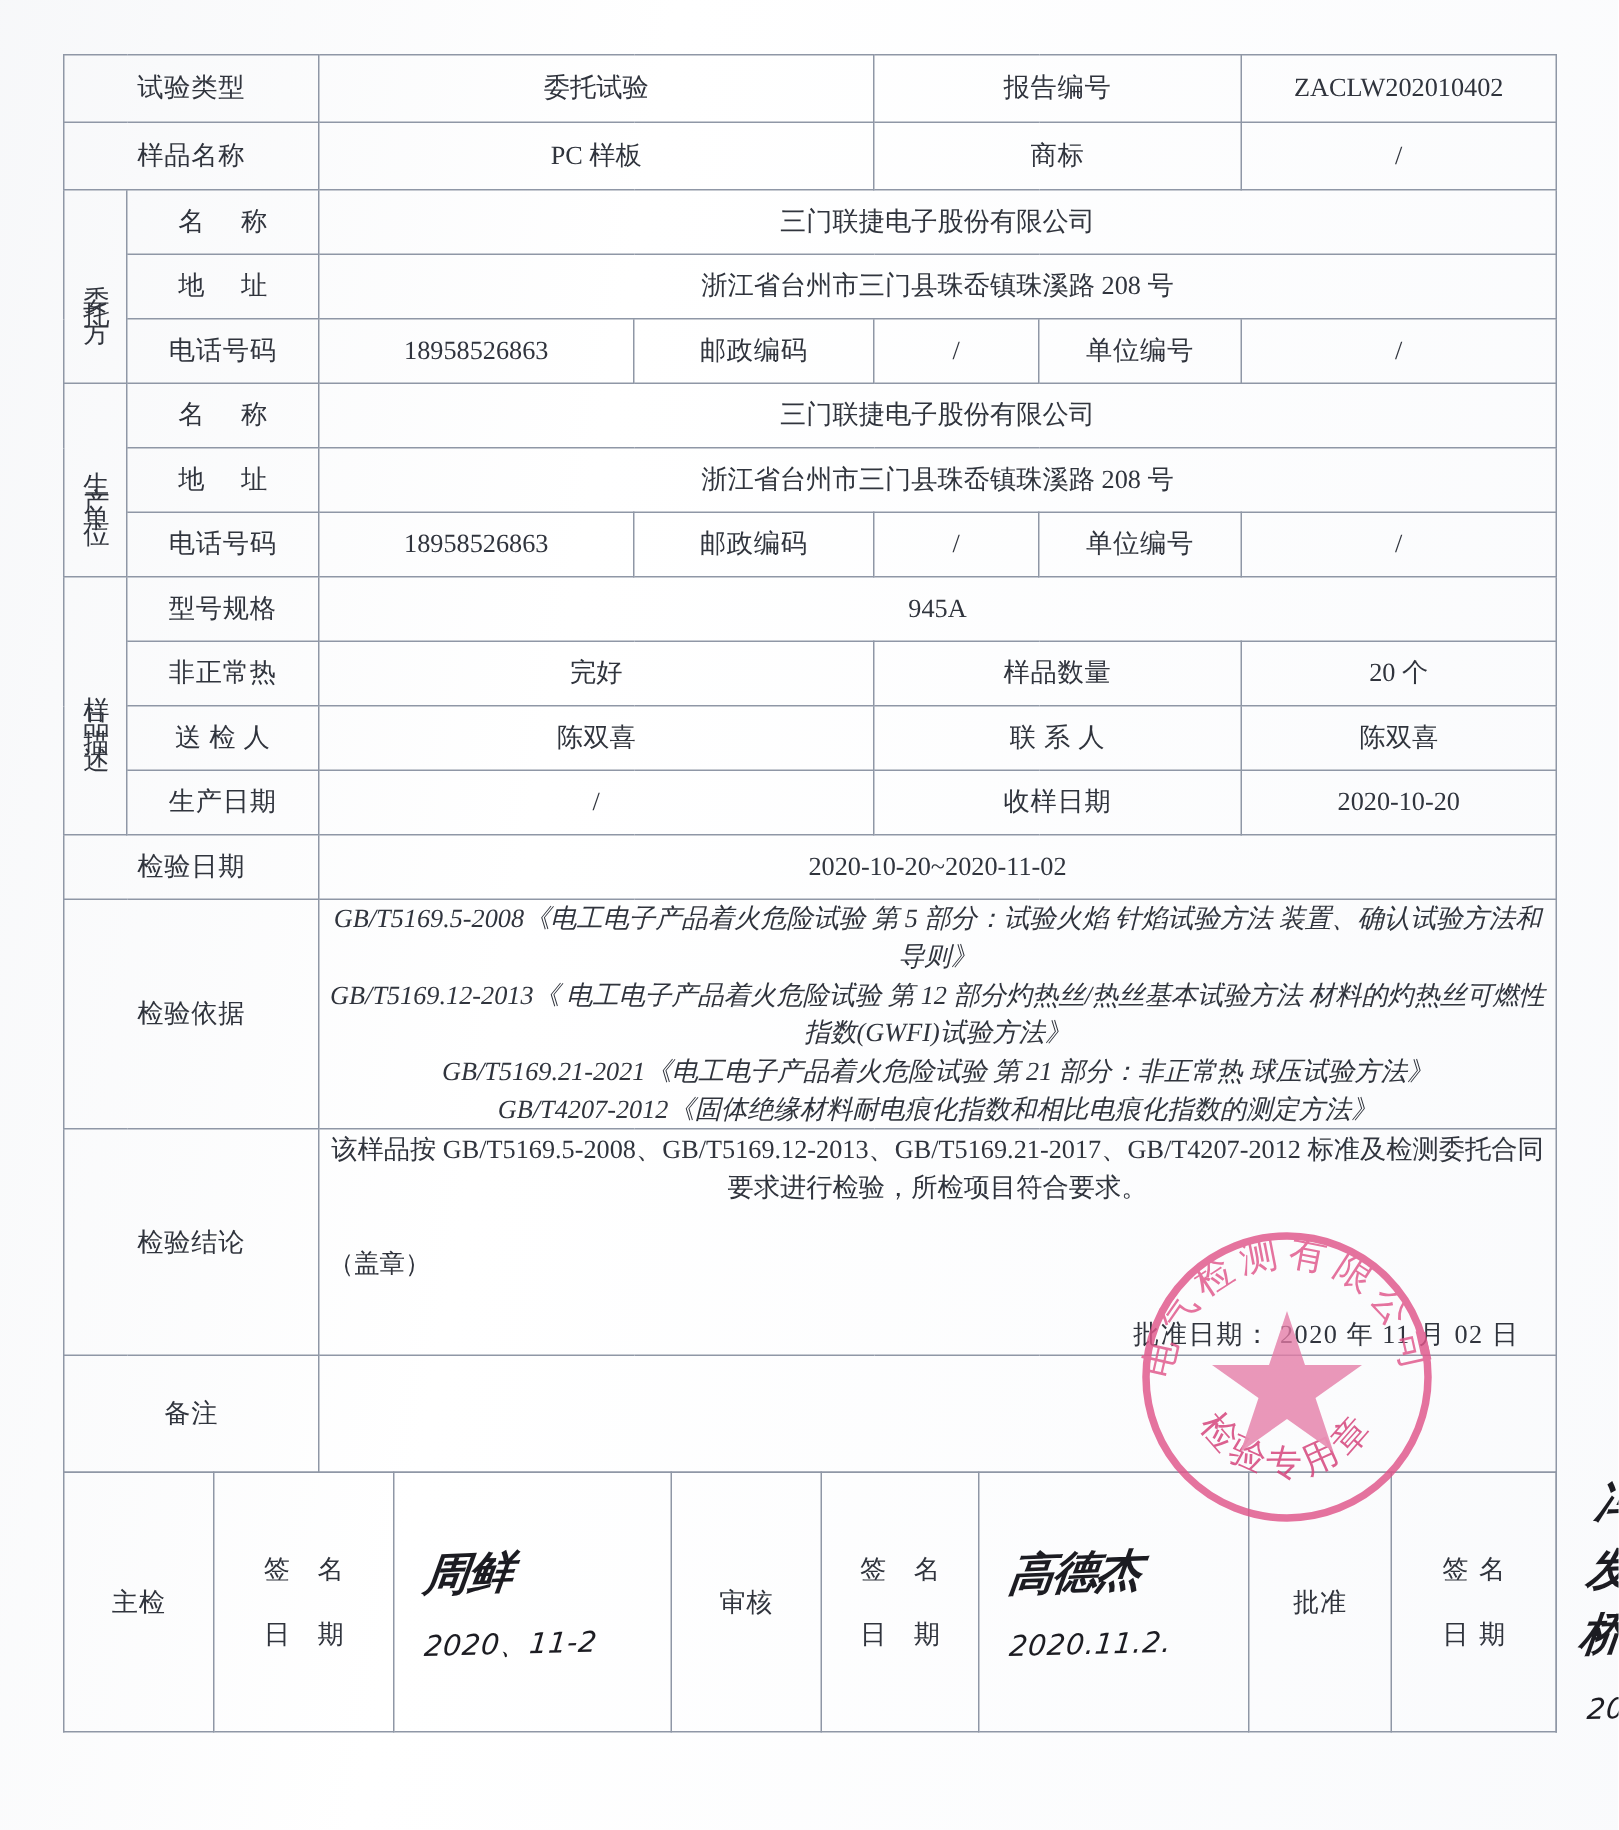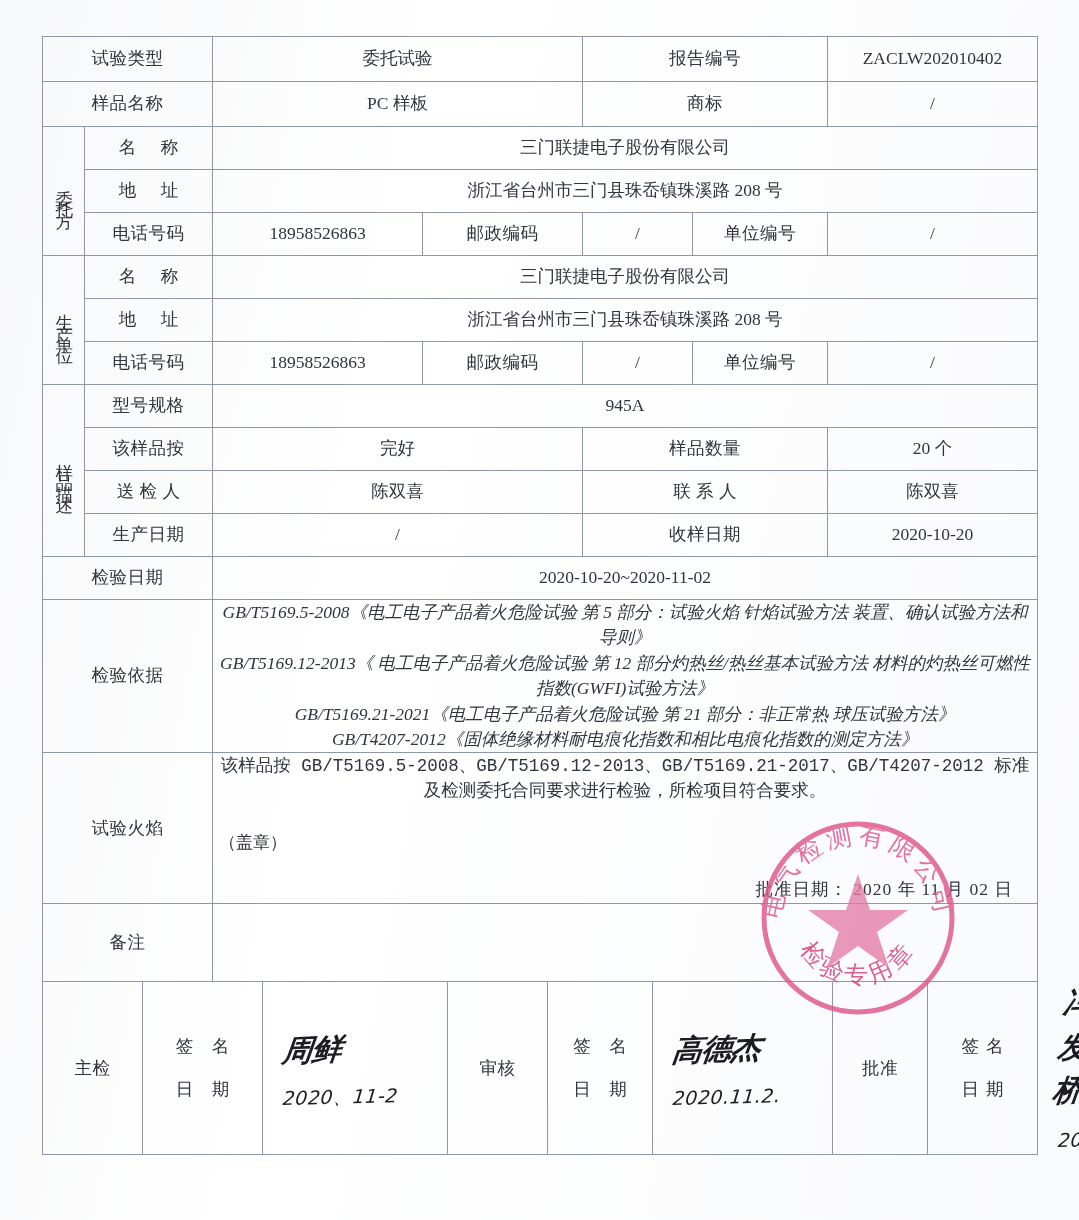--- a/index.html
+++ b/index.html
@@ -66,21 +66,21 @@
   .basis-cell p { margin: 0; font-style: italic; }
   .concl-cell {
     text-align: left;
     padding: 10px 12px;
     font-size: 17px;
     line-height: 1.85;
     position: relative;
     height: 150px;
     vertical-align: top;
   }
-  .concl-cell p { margin: 0; font-family: Liberation Mono, monospace; }
+  .concl-cell p { margin: 0; }
   .seal-line {
     text-align: left;
     margin-top: 26px;
     padding-right: 58px;
     font-size: 17px;
   }
   .approve-line {
     text-align: right;
     margin-top: 22px;
     padding-right: 18px;
@@ -215,21 +215,21 @@
         </tr>
 
         <tr class="rownorm">
           <td rowspan="4">
             <span class="vert">样品描述</span>
           </td>
           <td class="lbl">型号规格</td>
           <td colspan="5">945A</td>
         </tr>
         <tr class="rownorm">
-          <td class="lbl">该样品按</td>
+          <td class="lbl">非正常热</td>
           <td colspan="2">完好</td>
           <td colspan="2" class="lbl">样品数量</td>
           <td>20 个</td>
         </tr>
         <tr class="rownorm">
           <td class="lbl">送 检 人</td>
           <td colspan="2">陈双喜</td>
           <td colspan="2" class="lbl">联 系 人</td>
           <td>陈双喜</td>
         </tr>
@@ -249,21 +249,21 @@
           <td colspan="2" class="lbl">检验依据</td>
           <td colspan="5" class="basis-cell">
             <p>GB/T5169.5-2008《电工电子产品着火危险试验 第 5 部分：试验火焰 针焰试验方法 装置、确认试验方法和导则》</p>
             <p>GB/T5169.12-2013《 电工电子产品着火危险试验 第 12 部分灼热丝/热丝基本试验方法 材料的灼热丝可燃性指数(GWFI)试验方法》</p>
             <p>GB/T5169.21-2021《电工电子产品着火危险试验 第 21 部分：非正常热 球压试验方法》</p>
             <p>GB/T4207-2012《固体绝缘材料耐电痕化指数和相比电痕化指数的测定方法》</p>
           </td>
         </tr>
 
         <tr>
-          <td colspan="2" class="lbl">试验火焰</td>
+          <td colspan="2" class="lbl">检验结论</td>
           <td colspan="5" class="concl-cell">
             <p>该样品按 GB/T5169.5-2008、GB/T5169.12-2013、GB/T5169.21-2017、GB/T4207-2012 标准及检测委托合同要求进行检验，所检项目符合要求。</p>
             <div class="seal-line">（盖章）</div>
             <div class="approve-line">批准日期： 2020 年 11 月 02 日</div>
           </td>
         </tr>
 
         <tr class="remark-cell">
           <td colspan="2" class="lbl">备注</td>
           <td colspan="5"></td>

